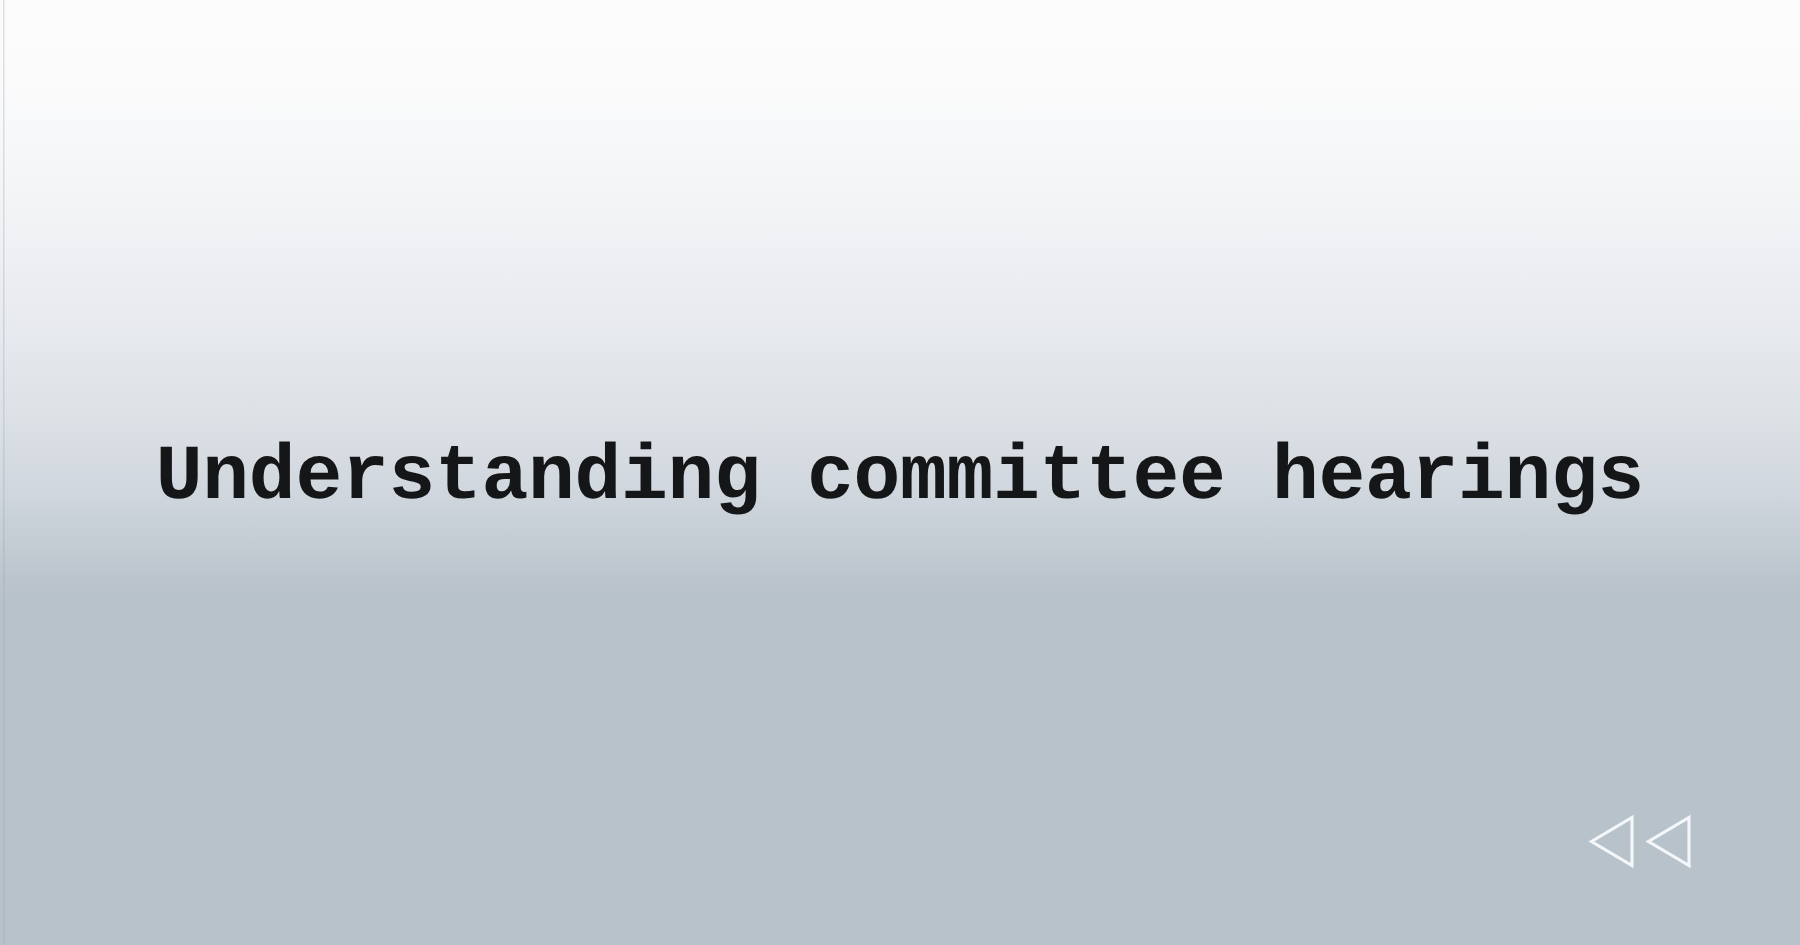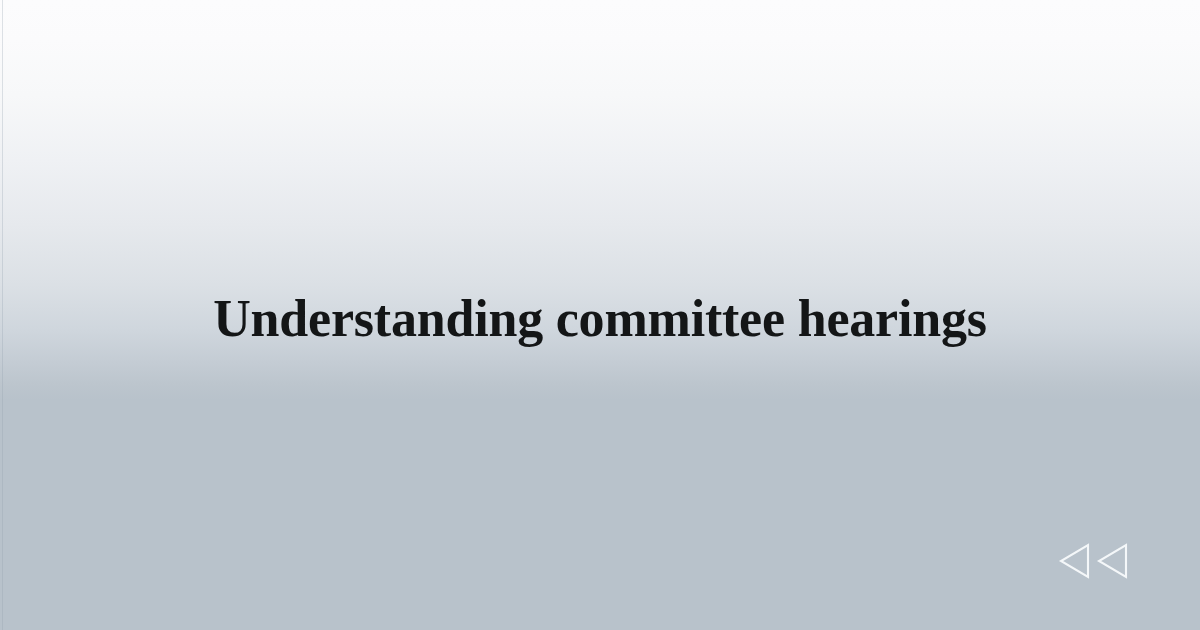--- a/index.html
+++ b/index.html
@@ -57,21 +57,21 @@
     left: 0;
     top: 288px;
     width: 1200px;
     text-align: center;
   }
 
   .banner-title {
     display: inline-block;
     margin: 0;
     padding: 0;
-    font-family: Liberation Serif, serif;
+    font-family: Liberation Mono, monospace;
     font-size: 52px;
     font-weight: 700;
     line-height: 62px;
     letter-spacing: -0.2px;
     color: #141617;
     white-space: nowrap;
     text-align: center;
   }
 
   

